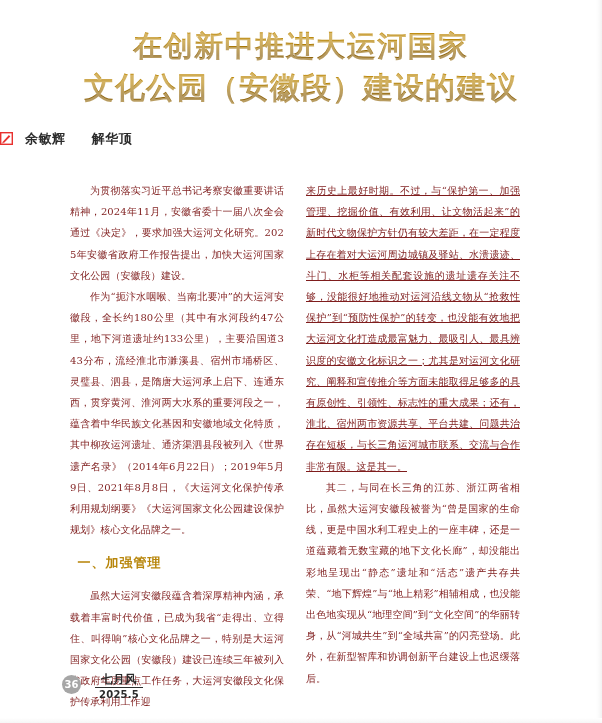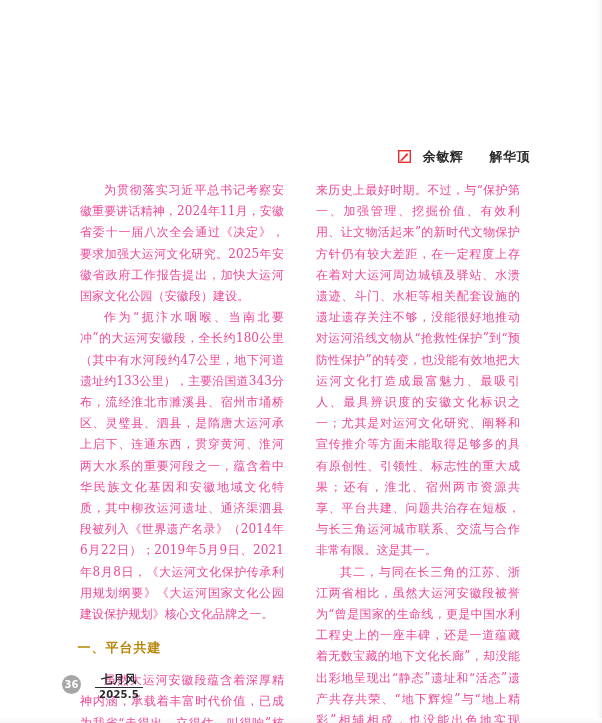--- a/index.html
+++ b/index.html
@@ -69,23 +69,22 @@
     font-size: 30px;
     letter-spacing: 1px;
   }
 
   
   #byline {
     position: absolute;
     left: 0;
     top: 128px;
     width: 530px;
-    text-align: right;
+    text-align: left;
     white-space: nowrap;
-    margin-top: 18px;
   }
   #pen-icon {
     display: inline-block;
     vertical-align: -2px;
     width: 13px;
     height: 13px;
     margin-right: 7px;
   }
   .byline-name {
     font-family: "DejaVu Serif", "Liberation Serif", serif;
@@ -106,32 +105,32 @@
   }
   .column {
     position: absolute;
     top: 0;
     width: 222px;
   }
   #col-left  { left: 62px; }
   #col-right { left: 298px; }
 
   .para {
-    margin: 0 0 0 18px;
-    font-family: "DejaVu Serif", "Liberation Serif", serif;
-    font-size: 12px;
+    margin: 0 0 0 8px;
+    font-family: "DejaVu Serif", "Liberation Serif", serif;
+    font-size: 10px;
     line-height: 21.2px;
-    color: #ec4899;
+    color: #7f1d1d;
     text-align: justify;
     text-justify: inter-ideograph;
     text-indent: 2em;
     letter-spacing: 0.1px;
     word-break: break-all;
   }
-  .para.noindent { text-indent: 0; }
+  .para.noindent { text-indent: 0; text-decoration: underline; }
 
   .section-heading {
     margin: 13px 0 12px 0;
     font-family: "DejaVu Serif", "Liberation Serif", serif;
     font-weight: bold;
     font-size: 13px;
     line-height: 20px;
     color: #b8860b;
     letter-spacing: 1px;
     text-indent: 1.2em;
@@ -191,40 +190,44 @@
   }
 </style>
 </head>
 <body>
 
 <div id="page">
 
   <div id="page-edge-right"></div>
   <div id="page-edge-bottom"></div>
 
+  <div id="title-block">
+    <span class="title-line l1">在创新中推进大运河国家</span>
+    <span class="title-line l2">文化公园（安徽段）建设的建议</span>
+  </div>
 
   <div id="byline">
     <span id="pen-icon">
       <svg width="13" height="13" viewBox="0 0 13 13" xmlns="http://www.w3.org/2000/svg">
         <rect x="0.7" y="0.7" width="11.6" height="11.6" fill="none" stroke="#e8312f" stroke-width="1.4"></rect>
         <path d="M2.6 9.9 L8.9 3.1 L10.3 4.4 L3.9 11.1 Z" fill="#e8312f"></path>
         <path d="M2.6 9.9 L3.9 11.1 L2.2 11.5 Z" fill="#e8312f"></path>
       </svg>
     </span>
     <span class="byline-name">余敏辉</span>
     <span class="byline-gap"></span>
     <span class="byline-name">解华顶</span>
   </div>
 
   <div id="body-area">
 
     <div class="column" id="col-left">
       <p class="para">为贯彻落实习近平总书记考察安徽重要讲话精神，2024年11月，安徽省委十一届八次全会通过《决定》，要求加强大运河文化研究。2025年安徽省政府工作报告提出，加快大运河国家文化公园（安徽段）建设。</p>
       <p class="para">作为“扼汴水咽喉、当南北要冲”的大运河安徽段，全长约180公里（其中有水河段约47公里，地下河道遗址约133公里），主要沿国道343分布，流经淮北市濉溪县、宿州市埇桥区、灵璧县、泗县，是隋唐大运河承上启下、连通东西，贯穿黄河、淮河两大水系的重要河段之一，蕴含着中华民族文化基因和安徽地域文化特质，其中柳孜运河遗址、通济渠泗县段被列入《世界遗产名录》（2014年6月22日）；2019年5月9日、2021年8月8日，《大运河文化保护传承利用规划纲要》《大运河国家文化公园建设保护规划》核心文化品牌之一。</p>
-      <div class="section-heading">一、平台共建</div>
+      <div class="section-heading">一、加强管理</div>
       <p class="para">虽然大运河安徽段蕴含着深厚精神内涵，承载着丰富时代价值，已成为我省“走得出、立得住、叫得响”核心文化品牌之一，特别是大运河国家文化公园（安徽段）建设已连续三年被列入省政府年度重点工作任务，大运河安徽段文化保护传承利用工作迎</p>
     </div>
 
     <div class="column" id="col-right">
       <p class="para noindent">来历史上最好时期。不过，与“保护第一、加强管理、挖掘价值、有效利用、让文物活起来”的新时代文物保护方针仍有较大差距，在一定程度上存在着对大运河周边城镇及驿站、水溃遗迹、斗门、水柜等相关配套设施的遗址遗存关注不够，没能很好地推动对运河沿线文物从“抢救性保护”到“预防性保护”的转变，也没能有效地把大运河文化打造成最富魅力、最吸引人、最具辨识度的安徽文化标识之一；尤其是对运河文化研究、阐释和宣传推介等方面未能取得足够多的具有原创性、引领性、标志性的重大成果；还有，淮北、宿州两市资源共享、平台共建、问题共治存在短板，与长三角运河城市联系、交流与合作非常有限。这是其一。</p>
       <p class="para">其二，与同在长三角的江苏、浙江两省相比，虽然大运河安徽段被誉为“曾是国家的生命线，更是中国水利工程史上的一座丰碑，还是一道蕴藏着无数宝藏的地下文化长廊”，却没能出彩地呈现出“静态”遗址和“活态”遗产共存共荣、“地下辉煌”与“地上精彩”相辅相成，也没能出色地实现从“地理空间”到“文化空间”的华丽转身，从“河城共生”到“全域共富”的闪亮登场。此外，在新型智库和协调创新平台建设上也迟缓落后。</p>
 
     </div>
 
   </div>

